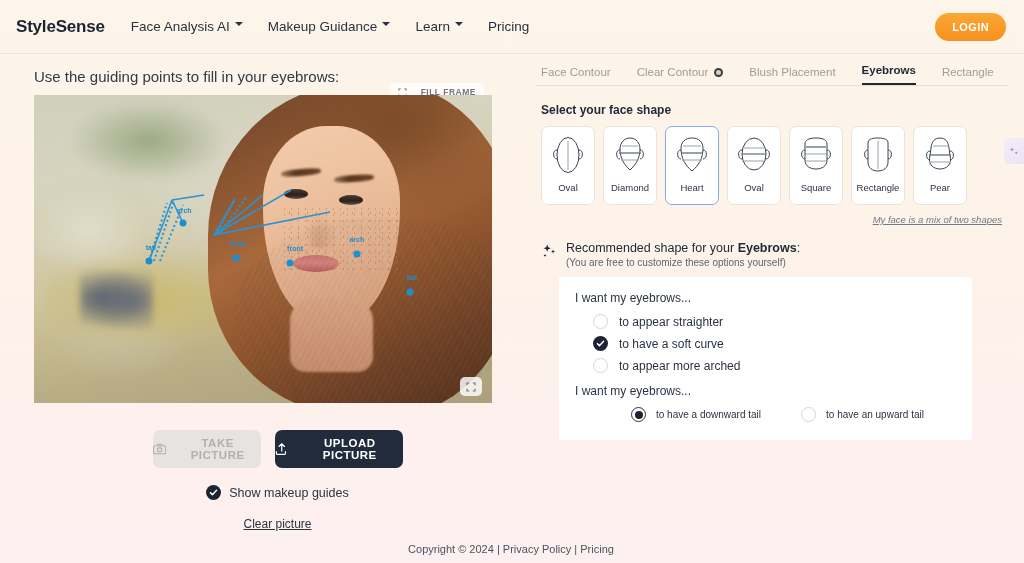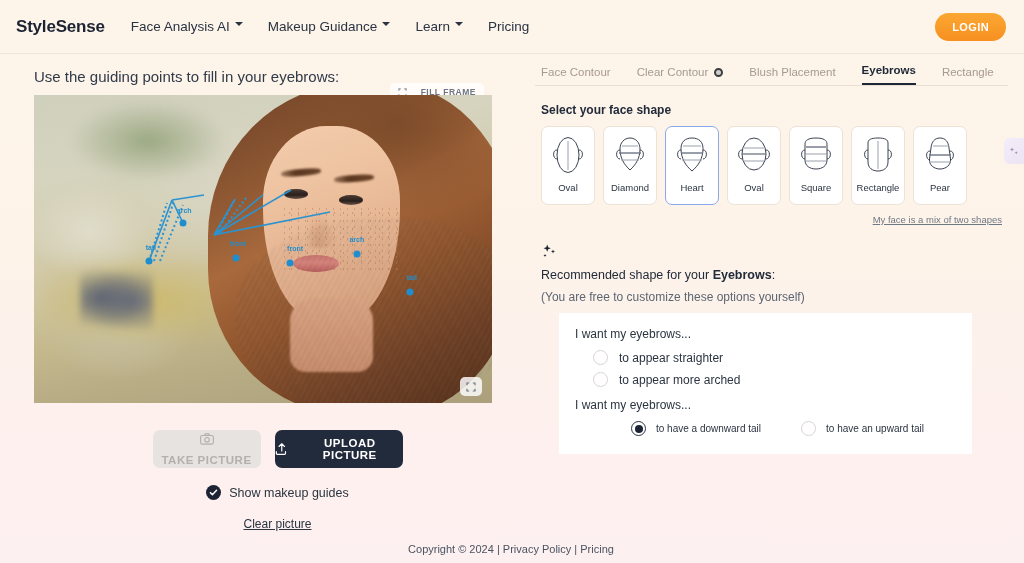--- a/index.html
+++ b/index.html
@@ -168,21 +168,21 @@
     display: flex; align-items: center; justify-content: center; cursor: pointer;
   }
   .corner-icon { display: block; }
 
   .btn-row { display: flex; justify-content: center; gap: 14px; margin-top: 27px; }
   .btn {
     display: flex; align-items: center; justify-content: center; gap: 9px;
     font-size: 11.5px; font-weight: bold; letter-spacing: .5px;
     border-radius: 7px; border: none; cursor: pointer; height: 38px;
   }
-  .btn-take { background: #e6e3e0; color: #b4b0ac; width: 108px; cursor: default; flex-direction: column; }
+  .btn-take { background: #e6e3e0; color: #b4b0ac; width: 108px; cursor: default; }
   .btn-upload { background: #222b3b; color: #fff; width: 128px; }
 
   .guides-toggle {
     display: flex; align-items: center; justify-content: center; gap: 8px;
     margin-top: 17px; font-size: 12.5px; color: #2b3441; cursor: pointer;
   }
   .cb-on {
     width: 15px; height: 15px; border-radius: 50%; background: #1c2433;
     display: flex; align-items: center; justify-content: center;
   }
@@ -210,28 +210,28 @@
   .shapes { display: flex; gap: 8px; padding-left: 6px; }
   .shape-card {
     width: 54px; height: 79px; background: #fff; border: 1px solid #ece2d6;
     border-radius: 7px; display: flex; flex-direction: column; align-items: center;
     justify-content: flex-start; padding-top: 7px; cursor: pointer;
   }
   .shape-card.selected { border: 1.5px solid #8aa9e8; }
   .shape-label { font-size: 9.5px; color: #2b3441; margin-top: 4px; }
   .mix-link {
     display: block; text-align: right; font-size: 9.5px; color: #6f7885;
-    text-decoration: underline; margin: 9px 6px 0 0; cursor: pointer;
-  }
-
-  .rec-row { display: flex; gap: 9px; align-items: flex-start; margin: 16px 0 9px 6px; flex-direction: column; }
+    text-decoration: underline; margin: 9px 6px 0 0; cursor: pointer; font-style: italic;
+  }
+
+  .rec-row { display: flex; gap: 9px; align-items: flex-start; margin: 16px 0 9px 6px; }
   .sparkle { margin-top: 2px; }
   .rec-title { font-size: 12.5px; color: #222b3a; }
   .rec-title b { font-weight: bold; }
-  .rec-sub { font-size: 12px; color: #5c6572; margin-top: 8px; }
+  .rec-sub { font-size: 10px; color: #5c6572; margin-top: 2px; }
 
   .options {
     background: #fff; border-radius: 0; margin-left: 24px; margin-right: 36px;
     padding: 14px 16px 18px 16px;
   }
   .opt-head { font-size: 12px; color: #2b3441; margin-bottom: 9px; }
   .opt-row { display: flex; align-items: center; gap: 11px; margin: 0 0 7px 18px; cursor: pointer; }
   .opt-label { font-size: 12px; color: #2b3441; }
   .circle-empty {
     width: 15px; height: 15px; border-radius: 50%; border: 1.2px solid #d9d4d0; background: #fff;
@@ -509,20 +509,28 @@
     </div>
 
     <div class="options">
       <div class="opt-head">I want my eyebrows...</div>
 
       <div class="opt-row">
         <span class="circle-empty"></span>
         <span class="opt-label">to appear straighter</span>
       </div>
 
+      <div class="opt-row">
+        <span class="circle-checked">
+          <svg width="9" height="9" viewBox="0 0 10 10">
+            <path d="M1.6 5.2l2.2 2.2L8.4 2.6" fill="none" stroke="#fff" stroke-width="1.7" stroke-linecap="round" stroke-linejoin="round"></path>
+          </svg>
+        </span>
+        <span class="opt-label">to have a soft curve</span>
+      </div>
 
       <div class="opt-row">
         <span class="circle-empty"></span>
         <span class="opt-label">to appear more arched</span>
       </div>
 
       <div class="opt-head" style="margin-top:11px;margin-bottom:0">I want my eyebrows...</div>
 
       <div class="tail-row">
         <div class="tail-opt">

